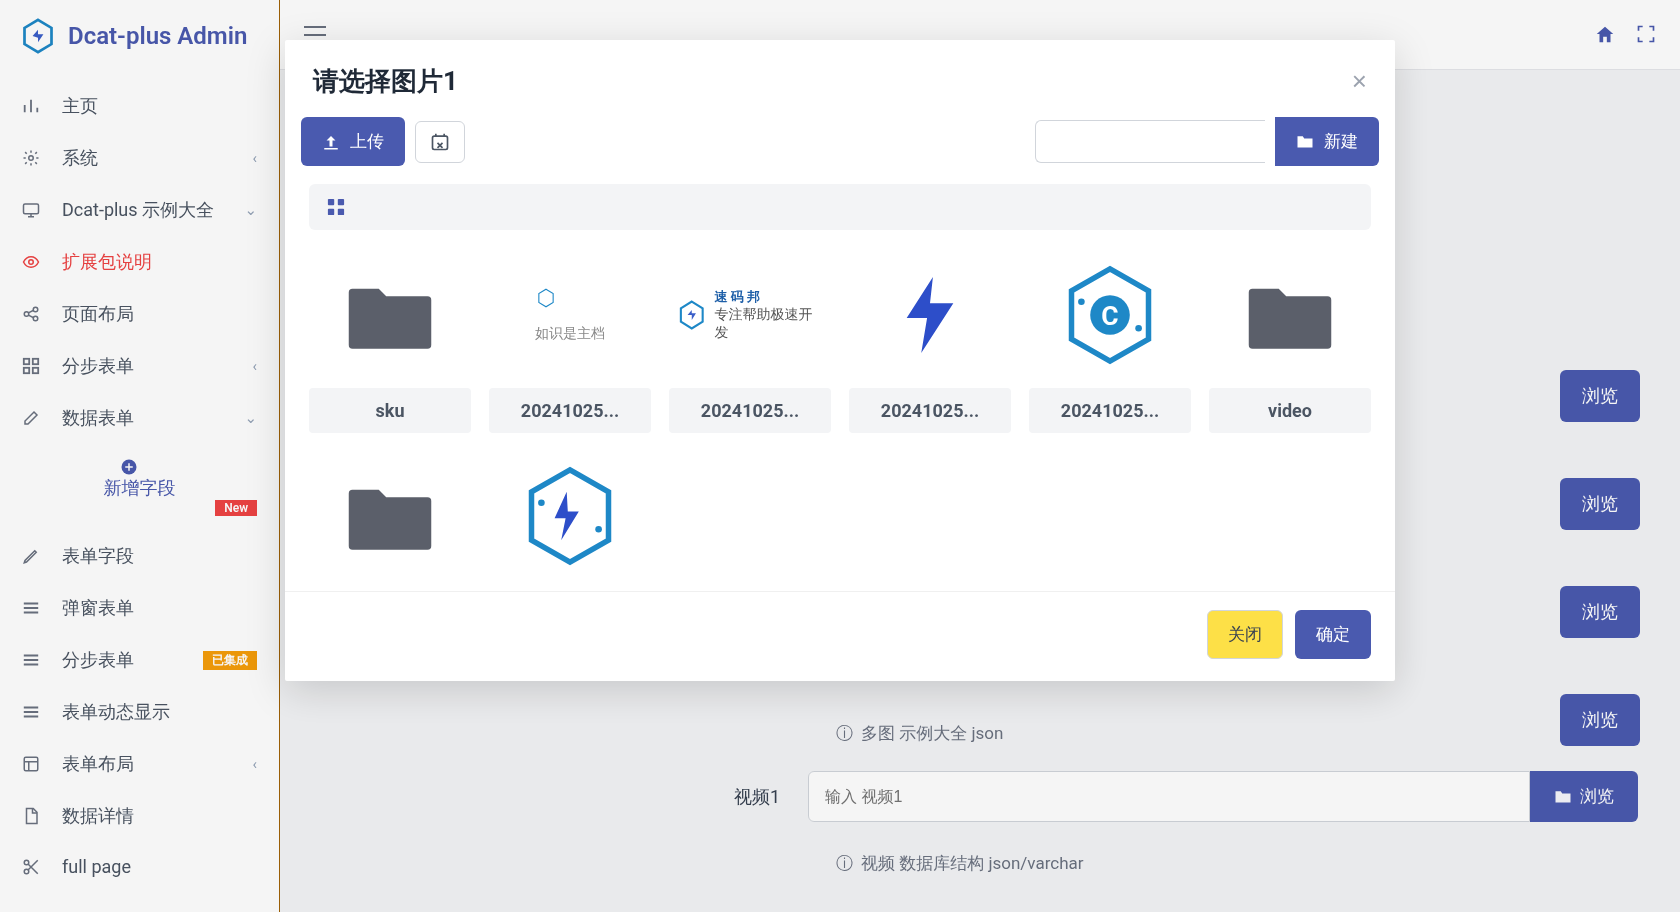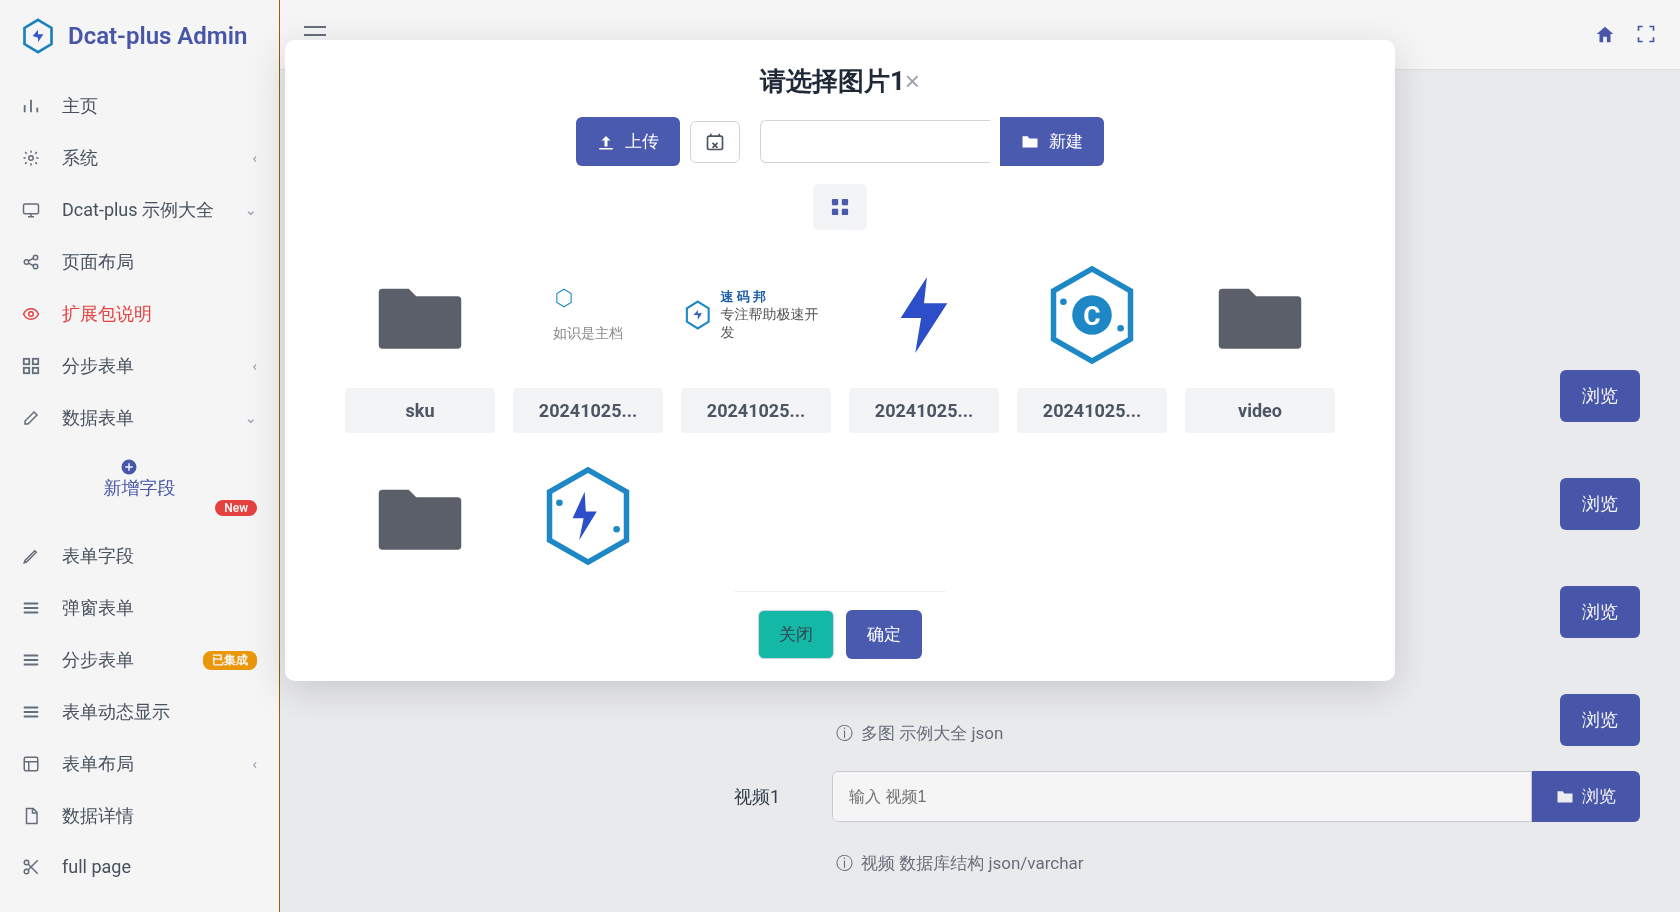--- a/index.html
+++ b/index.html
@@ -9,60 +9,60 @@
 .sidebar { position: fixed; left: 0; top: 0; width: 280px; height: 100%; background: #fff; border-right: 1px solid #a16207; z-index: 10; }
 .brand { display: flex; align-items: center; padding: 18px 20px; font-size: 24px; font-weight: 600; color: #4a5aaf; gap: 12px; }
 .brand-icon { width: 36px; height: 36px; }
 .nav { padding: 8px 0; }
 .nav-item { display: flex; align-items: center; padding: 14px 22px; color: #4b5563; font-size: 18px; cursor: pointer; position: relative; }
 .nav-item .nav-icon { width: 22px; margin-right: 18px; color: #6b7280; display: flex; align-items: center; }
 .nav-item.active { color: #4a5aaf; flex-direction: column; }
 .nav-item.highlight { color: #ef4444; }
 .nav-item .chevron { position: absolute; right: 22px; color: #94a3b8; font-size: 15px; }
 .nav-item.sub { padding-left: 22px; }
-.nav-item .badge { margin-left: auto; background: #ef4444; color: #fff; border-radius: 8px; padding: 1px 9px; font-size: 12px; font-weight: 600; }
+.nav-item .badge { margin-left: auto; background: #ef4444; color: #fff; border-radius: 0; padding: 1px 9px; font-size: 12px; font-weight: 600; }
 .nav-item .badge.orange { background: #f59e0b; }
 
 
 .topbar { position: fixed; left: 280px; right: 0; top: 0; height: 70px; background: #fff; display: flex; align-items: center; padding: 0 24px; border-bottom: 1px solid #e5e7eb; z-index: 5; }
 .menu-toggle { font-size: 22px; color: #6b7280; cursor: pointer; }
 .topbar-right { margin-left: auto; display: flex; gap: 20px; color: #4a5aaf; font-size: 20px; }
 
 
 .content { position: fixed; left: 280px; top: 70px; right: 0; bottom: 0; padding: 30px 40px; }
-.form-row { display: flex; align-items: center; margin-bottom: 30px; gap: 32px; }
+.form-row { display: flex; align-items: center; margin-bottom: 30px; gap: 8px; }
 .form-label { width: 480px; text-align: right; font-size: 18px; color: #374151; padding-right: 20px; }
 .form-input { flex: 1; max-width: 830px; display: flex; }
 .input-field { flex: 1; border: 1px solid #d1d5db; border-radius: 6px 0 0 6px; padding: 14px 16px; font-size: 16px; color: #9ca3af; background: #fff; }
 .browse-btn { background: #4a5aaf; color: #fff; border: none; padding: 14px 24px; font-size: 17px; border-radius: 0 6px 6px 0; display: flex; align-items: center; gap: 8px; cursor: pointer; }
 .form-hint { display: flex; align-items: center; gap: 8px; color: #6b7280; font-size: 17px; margin-top: 10px; margin-left: 516px; }
 
 
 .modal-overlay { position: fixed; inset: 0; background: rgba(0,0,0,0.04); z-index: 50; display: flex; align-items: flex-start; justify-content: center; padding-top: 40px; }
-.modal { width: 1110px; background: #fff; border-radius: 10px; box-shadow: 0 10px 40px rgba(0,0,0,0.15); display: flex; flex-direction: column; max-height: 740px; align-items: center; }
+.modal { width: 1110px; background: #fff; border-radius: 2px; box-shadow: 0 10px 40px rgba(0,0,0,0.15); display: flex; flex-direction: column; max-height: 740px; }
 .modal-header { padding: 24px 28px 18px; display: flex; align-items: center; }
 .modal-title { font-size: 26px; font-weight: 700; color: #1f2937; }
 .modal-close { margin-left: auto; font-size: 26px; color: #9ca3af; cursor: pointer; background: none; border: none; }
 .modal-toolbar { padding: 0 16px 18px; display: flex; align-items: center; gap: 10px; }
 .btn { display: inline-flex; align-items: center; gap: 10px; padding: 12px 20px; border-radius: 6px; font-size: 17px; border: 1px solid transparent; cursor: pointer; }
 .btn-primary { background: #4a5aaf; color: #fff; }
 .btn-outline { background: #fff; border-color: #d1d5db; color: #4b5563; padding: 10px 14px; }
 .modal-toolbar .spacer { flex: 1; }
 .search-input { width: 230px; border: 1px solid #d1d5db; border-radius: 6px 0 0 6px; padding: 12px 12px; font-size: 15px; border-right: none; }
 .btn-new { border-radius: 0 6px 6px 0; }
 .breadcrumb-bar { margin: 0 24px; background: #f3f4f6; border-radius: 6px; padding: 14px 18px; display: flex; align-items: center; }
 .grid-toggle { color: #4a5aaf; font-size: 20px; cursor: pointer; }
 .file-grid { padding: 20px 24px 10px; display: grid; grid-template-columns: repeat(6, 1fr); gap: 18px; overflow-y: auto; }
 .file-item { display: flex; flex-direction: column; align-items: center; cursor: pointer; }
 .file-thumb { width: 150px; height: 130px; display: flex; align-items: center; justify-content: center; border-radius: 6px; overflow: hidden; }
 .file-thumb.folder { font-size: 88px; color: #5b5f6a; }
 .file-thumb.image { background: #fff; }
 .file-name { width: 100%; text-align: center; padding: 12px 6px; background: #f3f4f6; font-size: 18px; font-weight: 700; color: #4b5563; border-radius: 4px; white-space: nowrap; overflow: hidden; text-overflow: ellipsis; margin-top: 8px; }
 .modal-footer { padding: 18px 24px 22px; display: flex; justify-content: flex-end; gap: 12px; border-top: 1px solid #f0f0f0; }
-.btn-default { background: #14b8a6; border: 1px solid #d1d5db; color: #374151; }
+.btn-default { background: #fde047; border: 1px solid #d1d5db; color: #374151; }
 
 
 svg { display: block; }
 
 
 .side-browse { position: absolute; right: 40px; background: #4a5aaf; color: #fff; padding: 14px 22px; border-radius: 6px; font-size: 18px; display: flex; align-items: center; gap: 8px; cursor: pointer; }
 </style>
 </head>
 <body>
 
@@ -98,39 +98,39 @@
       <div class="nav-item">
         <span class="nav-icon">
           <svg width="18" height="18" viewBox="0 0 24 24" fill="none" stroke="currentColor" stroke-width="2">
             <rect x="2" y="4" width="20" height="13" rx="2"></rect>
             <path d="M8 21h8M12 17v4"></path>
           </svg>
         </span>
         <span>Dcat-plus 示例大全</span>
         <span class="chevron">⌄</span>
       </div>
+      <div class="nav-item highlight sub">
+        <span class="nav-icon" style="color: rgb(239, 68, 68);">
+          <svg width="18" height="18" viewBox="0 0 24 24" fill="none" stroke="currentColor" stroke-width="2">
+            <path d="M2 12s3.5-7 10-7 10 7 10 7-3.5 7-10 7S2 12 2 12z"></path>
+            <circle cx="12" cy="12" r="3"></circle>
+          </svg>
+        </span>
+        <span>扩展包说明</span>
+      </div>
       <div class="nav-item sub">
         <span class="nav-icon">
           <svg width="18" height="18" viewBox="0 0 24 24" fill="none" stroke="currentColor" stroke-width="2">
             <circle cx="6" cy="12" r="3"></circle>
             <circle cx="18" cy="6" r="3"></circle>
             <circle cx="18" cy="18" r="3"></circle>
             <path d="M8.5 10.5l7-3.5M8.5 13.5l7 3.5"></path>
           </svg>
         </span>
         <span>页面布局</span>
-      </div>
-      <div class="nav-item highlight sub">
-        <span class="nav-icon" style="color: rgb(239, 68, 68);">
-          <svg width="18" height="18" viewBox="0 0 24 24" fill="none" stroke="currentColor" stroke-width="2">
-            <path d="M2 12s3.5-7 10-7 10 7 10 7-3.5 7-10 7S2 12 2 12z"></path>
-            <circle cx="12" cy="12" r="3"></circle>
-          </svg>
-        </span>
-        <span>扩展包说明</span>
       </div>
       <div class="nav-item sub">
         <span class="nav-icon">
           <svg width="18" height="18" viewBox="0 0 20 20" fill="none" stroke="currentColor" stroke-width="2">
             <rect x="2" y="2" width="6" height="6"></rect>
             <rect x="12" y="2" width="6" height="6"></rect>
             <rect x="2" y="12" width="6" height="6"></rect>
             <rect x="12" y="12" width="6" height="6"></rect>
           </svg>
         </span>

